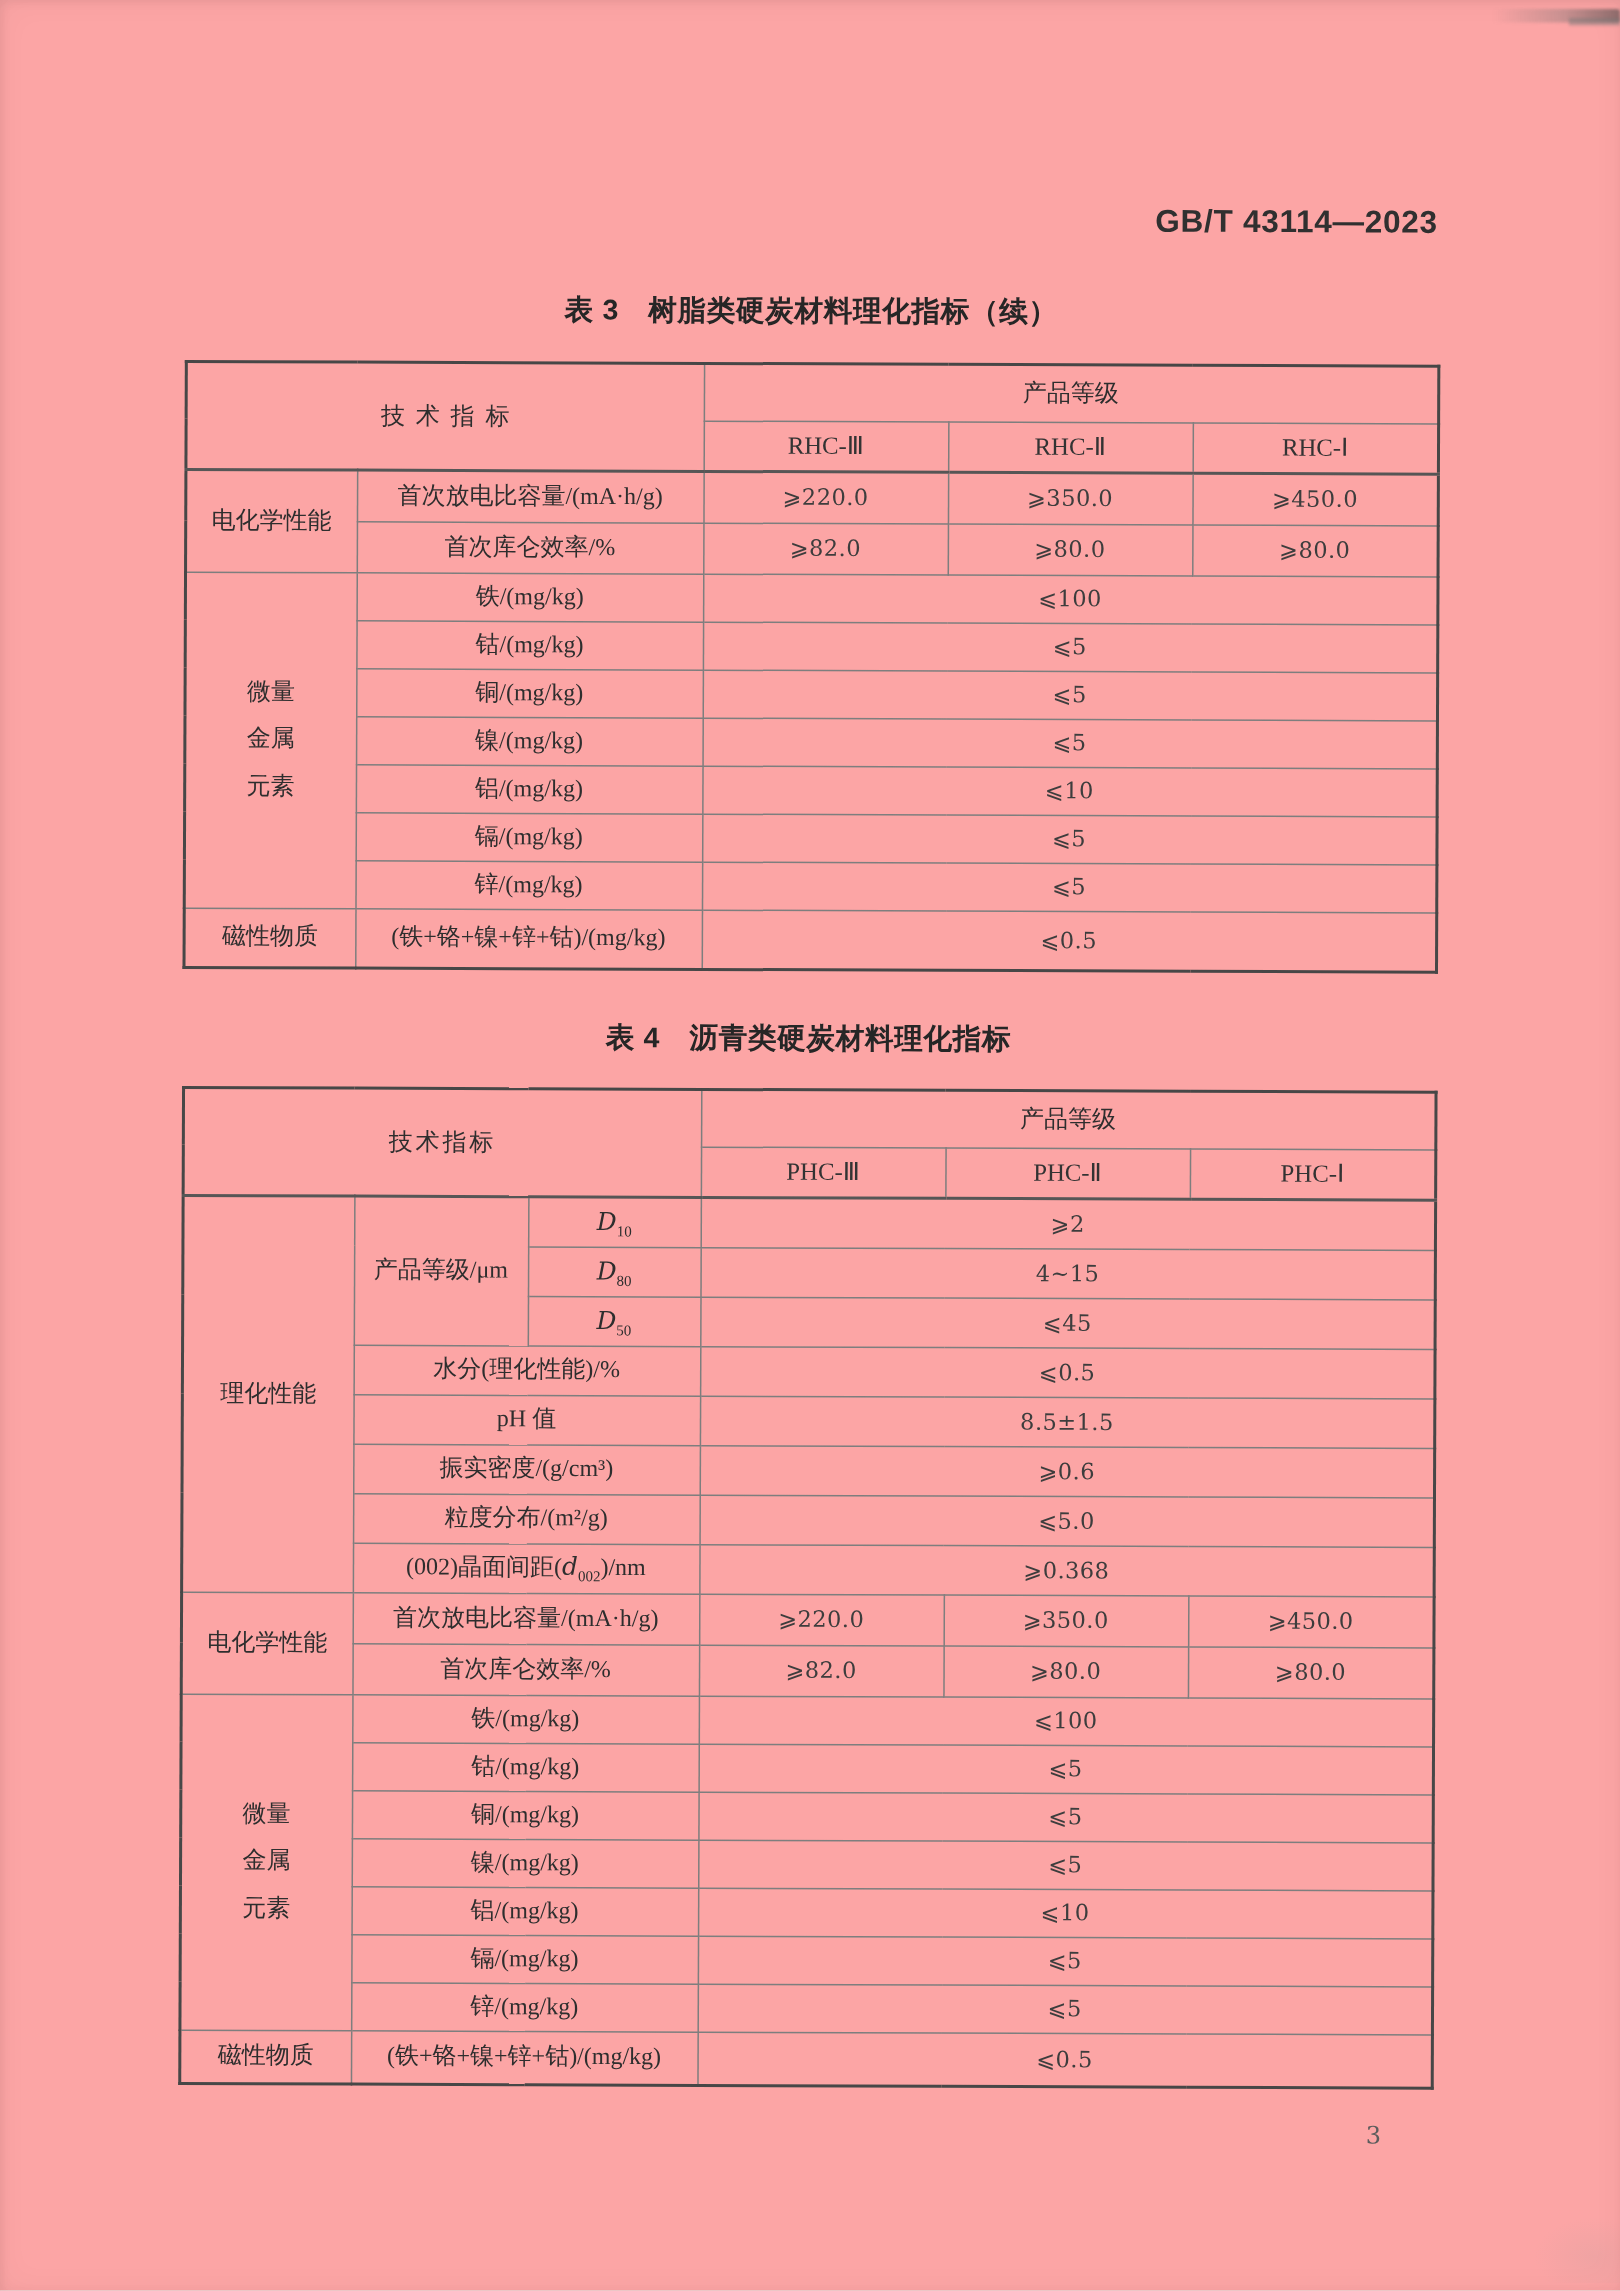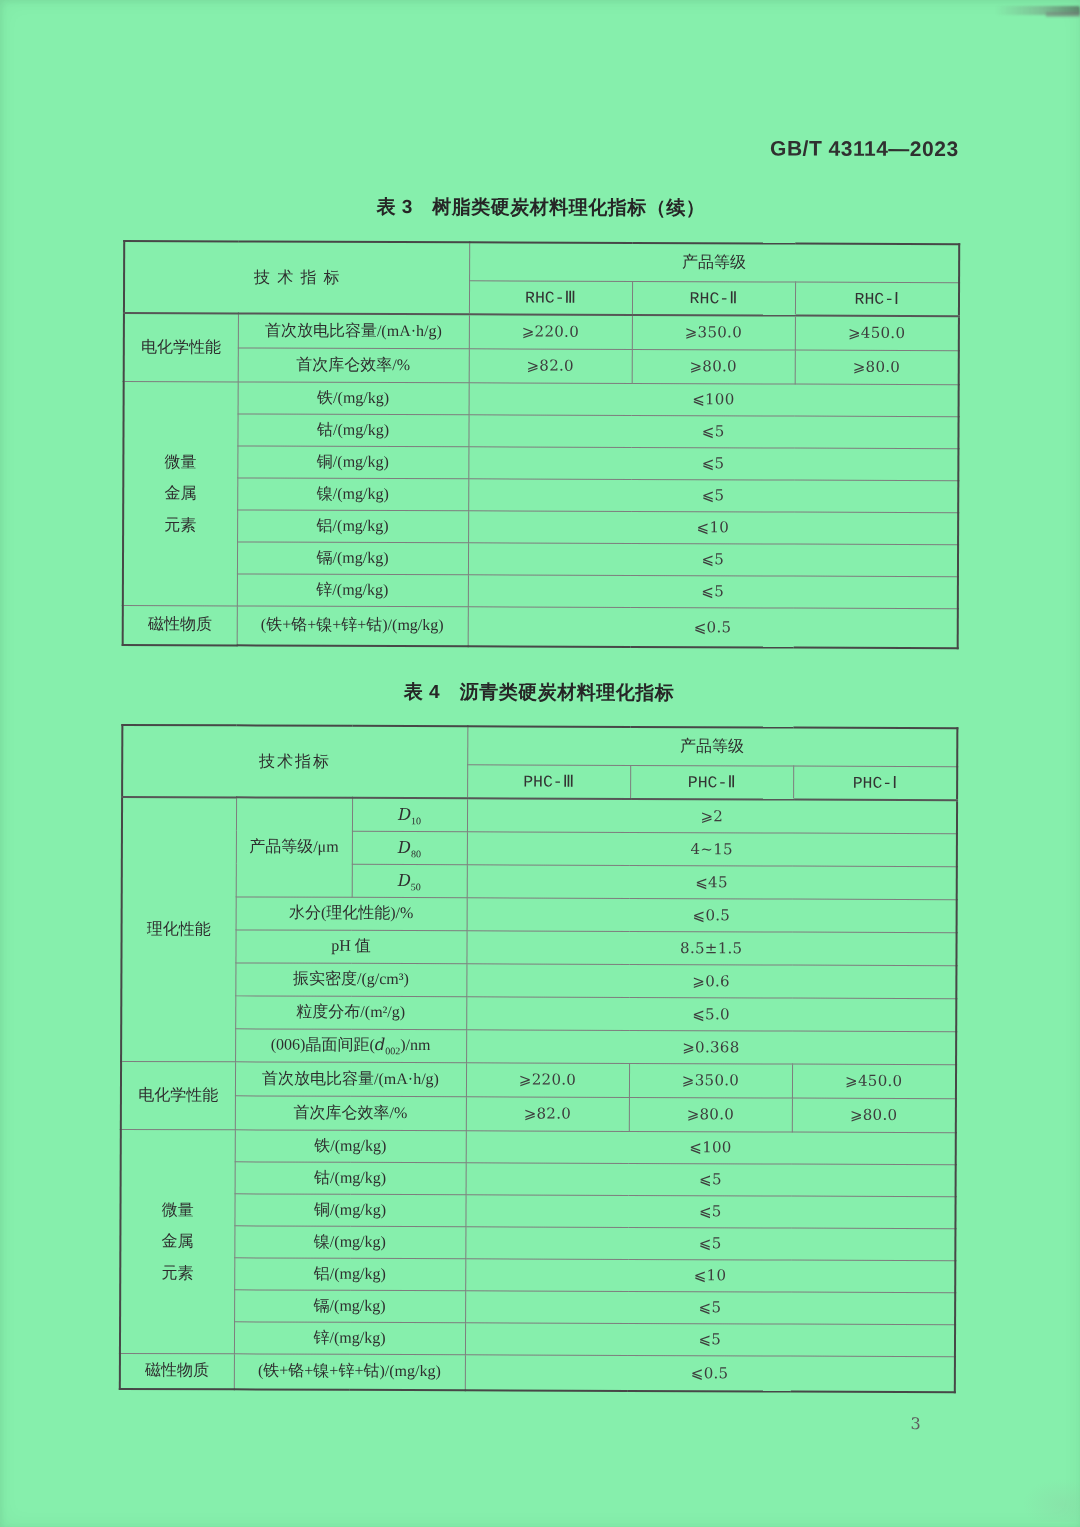--- a/index.html
+++ b/index.html
@@ -1,18 +1,18 @@
 <!DOCTYPE html>
 <html><head>
 <meta charset="utf-8">
 <style>
   html,body{margin:0;padding:0;background:#e8e8e8;}
   .page{
     position:relative;width:1080px;height:1527px;margin:0 auto;
-    background:#86efac;overflow:hidden;
+    background:#fca5a5;overflow:hidden;
     box-shadow:inset 0 0 22px rgba(0,0,0,0.045), inset 3px 0 6px rgba(0,0,0,0.035), inset 0 3px 6px rgba(0,0,0,0.03);
     font-family:"Liberation Serif","DejaVu Serif",serif;
     color:#2e2e2e;
   }
   .scan-rotate{position:absolute;inset:0;transform:rotate(0.22deg);transform-origin:140px 300px;}
   .doc-header{
     position:absolute;top:134px;left:123px;width:835px;text-align:right;
     font-family:"Liberation Sans","DejaVu Sans",sans-serif;
     font-weight:bold;font-size:21px;letter-spacing:0.5px;color:#303030;
   }
@@ -31,21 +31,21 @@
   #table3{top:240px;}
   #table4{top:724px;}
   td{
     border:1px solid #7e7e7e;text-align:center;vertical-align:middle;
     padding:0;font-size:16px;color:#2e2e2e;overflow:hidden;
   }
   td.hdr-b{border-bottom:2px solid #565656;}
   .sec{line-height:1.95;white-space:pre-line;}
   .sp-wide{letter-spacing:0.45em;text-indent:0.45em;}
   .sp-med{letter-spacing:0.12em;}
-  .grade{font-family:Liberation Mono, monospace;font-size:16.5px;color:#333;}
+  .grade{font-family:Liberation Serif, serif;font-size:16.5px;color:#333;}
   .val{font-family:"DejaVu Serif","DejaVu Sans",serif;font-size:15px;color:#3d3d3d;letter-spacing:0.3px;}
   .dvar{font-style:italic;font-family:"DejaVu Serif","Liberation Serif",serif;font-size:16.5px;}
   sub{font-size:10px;line-height:0;}
   .page-num{
     position:absolute;top:1411px;left:123px;width:835px;text-align:right;
     padding-right:33px;box-sizing:border-box;
     font-size:16px;color:#5d5d5d;font-family:"DejaVu Serif",serif;
   }
   
   .streak-top{
@@ -187,21 +187,21 @@
       </tr>
       <tr style="height:33px">
         <td colspan="2">振实密度/(g/cm³)</td>
         <td colspan="3" class="val">⩾0.6</td>
       </tr>
       <tr style="height:33px">
         <td colspan="2">粒度分布/(m²/g)</td>
         <td colspan="3" class="val">⩽5.0</td>
       </tr>
       <tr style="height:33px">
-        <td colspan="2"><span>(006)晶面间距(</span><span class="dvar">d</span><sub>002</sub><span>)/nm</span></td>
+        <td colspan="2"><span>(002)晶面间距(</span><span class="dvar">d</span><sub>002</sub><span>)/nm</span></td>
         <td colspan="3" class="val">⩾0.368</td>
       </tr>
       <tr style="height:34px">
         <td rowspan="2">电化学性能</td>
         <td colspan="2">首次放电比容量/(mA·h/g)</td>
         <td class="val">⩾220.0</td>
         <td class="val">⩾350.0</td>
         <td class="val">⩾450.0</td>
       </tr>
       <tr style="height:34px">

